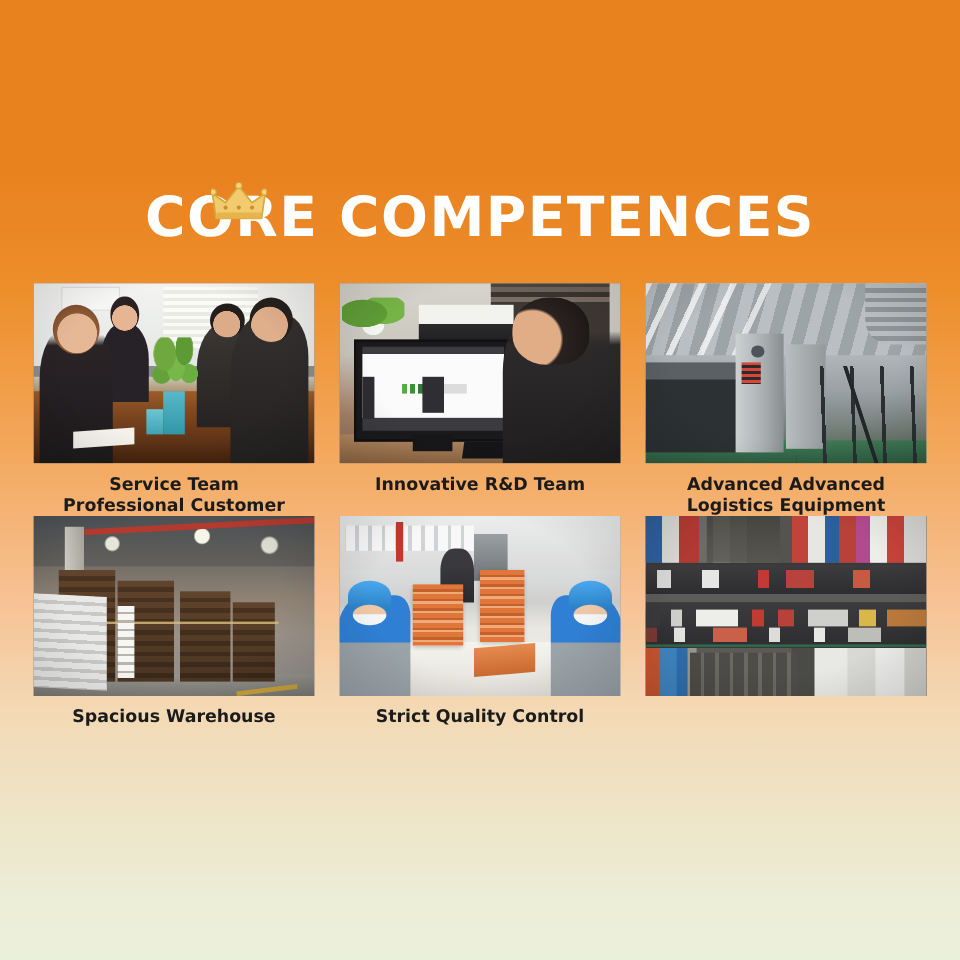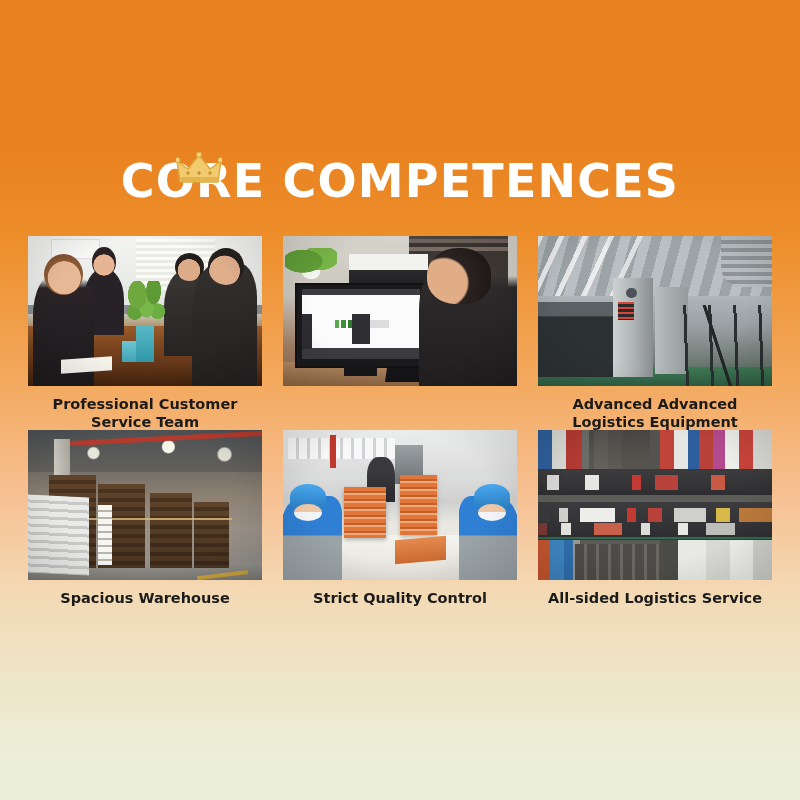--- a/index.html
+++ b/index.html
@@ -547,22 +547,22 @@
           <div class="p1">
               <div class="head"></div>
             </div>
           <div class="plant"></div>
             <div class="vase2"></div>
             <div class="vase"></div>
           <div class="papers"></div>
         </div>
       </div>
       <div class="caption">
+        <span class="ln">Service Team</span>
         <span class="ln">Professional Customer</span>
-        <span class="ln">Service Team</span>
       </div>
     </div>
 
     <div class="cell">
       <div class="thumb">
         <div class="thumb-inner ph-rnd">
           <div class="bshelf"></div>
             <div class="prn"></div>
             <div class="leaf"></div>
           <div class="desk"></div>
@@ -570,20 +570,23 @@
               <div class="screen"></div>
               <div class="panel-l"></div>
               <div class="panel-r"></div>
             </div>
           <div class="stand"></div>
             <div class="kbd"></div>
           <div class="person">
               <div class="head"></div>
             </div>
         </div>
+      </div>
+      <div class="caption">
+        <span class="ln">Innovative R&amp;D Team</span>
       </div>
     </div>
 
     <div class="cell">
       <div class="thumb">
         <div class="thumb-inner ph-press">
           <div class="ceil"></div>
             <div class="duct"></div>
           <div class="floor"></div>
           <div class="m3"></div>
@@ -656,19 +659,16 @@
             <div class="midband"></div>
             <div class="road2"></div>
           <div class="trucks-a"></div>
             <div class="trucks-b"></div>
             <div class="trucks-c"></div>
           <div class="greenline"></div>
           <div class="botyard"></div>
             <div class="warehouse"></div>
         </div>
       </div>
-      <div class="caption">
-        <span class="ln">All-sided Logistics Service</span>
-      </div>
     </div>
 
   </div>
 </div>
 
 </body></html>

